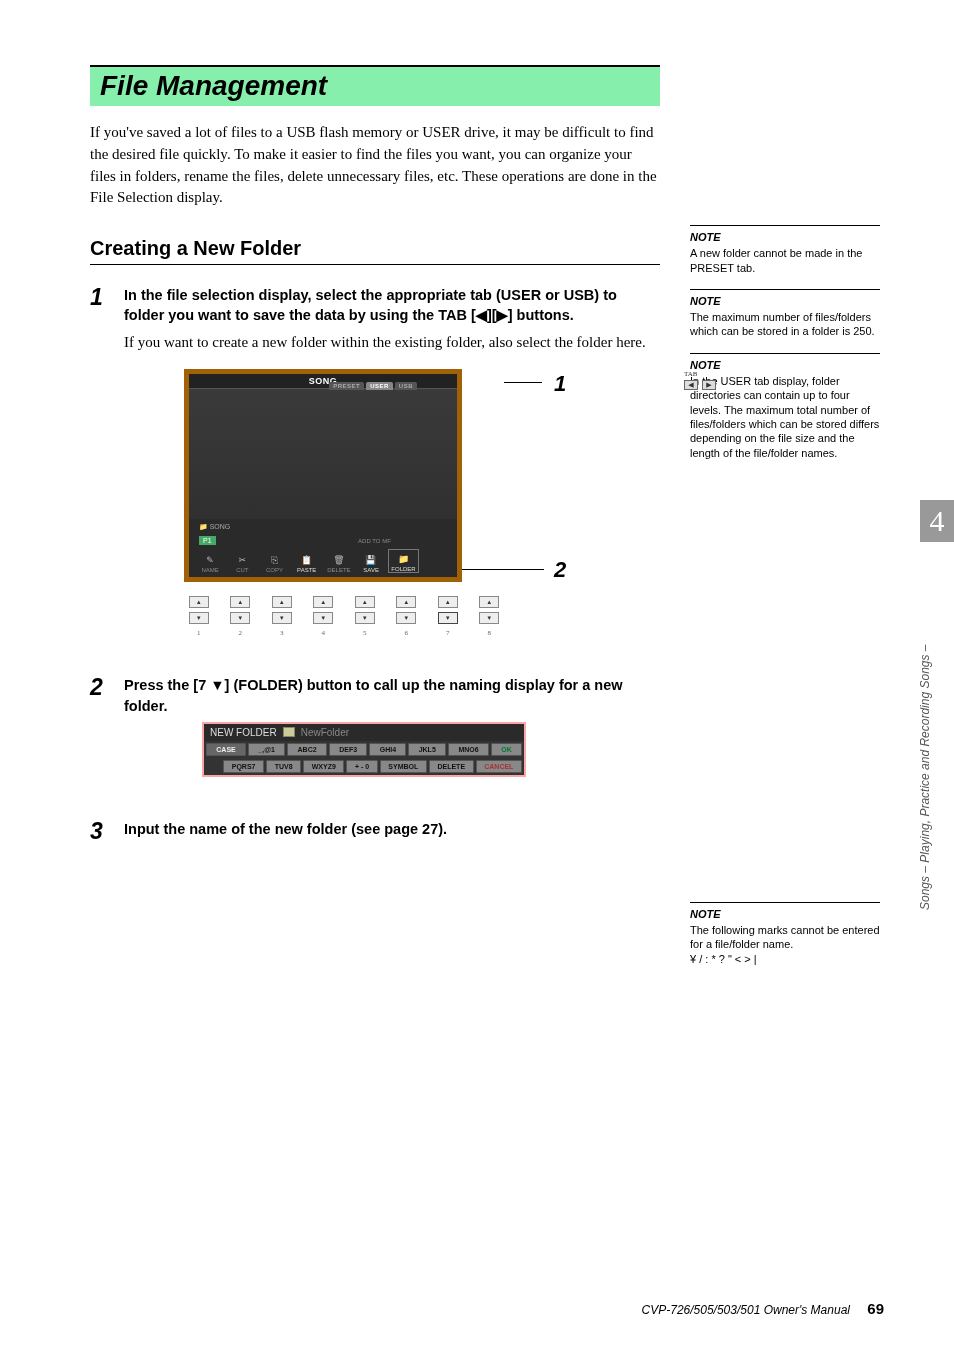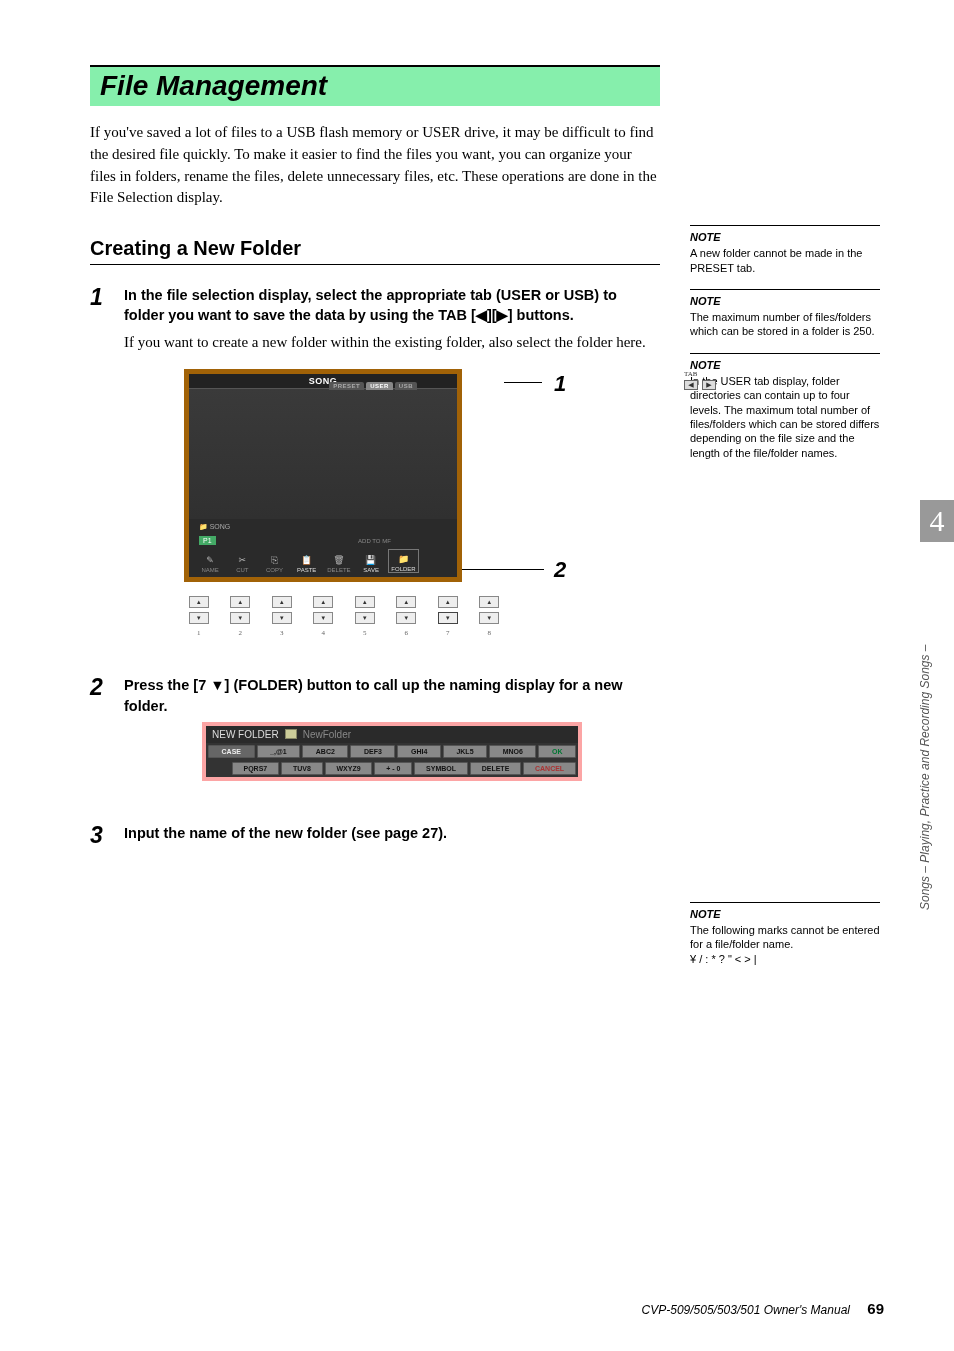--- a/index.html
+++ b/index.html
@@ -225,23 +225,23 @@
     font-style: italic;
     font-size: 22px;
     color: #000;
   }
   .callout-line {
     position: absolute;
     background: #000;
   }
   .figure2-wrap { margin: 6px 0 24px 78px; position: relative; }
   .figure2 {
-    width: 380px;
+    width: 324px;
     background: #333;
-    border: 4px solid #fca5a5;
+    border: 2px solid #fca5a5;
     font-family: Arial, Helvetica, sans-serif;
   }
   .fig2-header {
     display: flex;
     align-items: center;
     background: #2a2a2a;
     color: #ddd;
     font-size: 10px;
     padding: 3px 6px;
     gap: 6px;
@@ -504,15 +504,15 @@
       <div class="note-label">NOTE</div>
       <div>The following marks cannot be entered for a file/folder name.</div>
       <div>¥ / : * ? " &lt; &gt; |</div>
     </div>
   </div>
 </div>
 
 <div class="chapter-tab">4</div>
 <div class="side-text">Songs – Playing, Practice and Recording Songs –</div>
 <div class="footer">
-  <span>CVP-509/505/503/501 Owner's Manual</span>
+  <span>CVP-726/505/503/501 Owner's Manual</span>
   <span class="pg">69</span>
 </div>
 
 </body></html>

